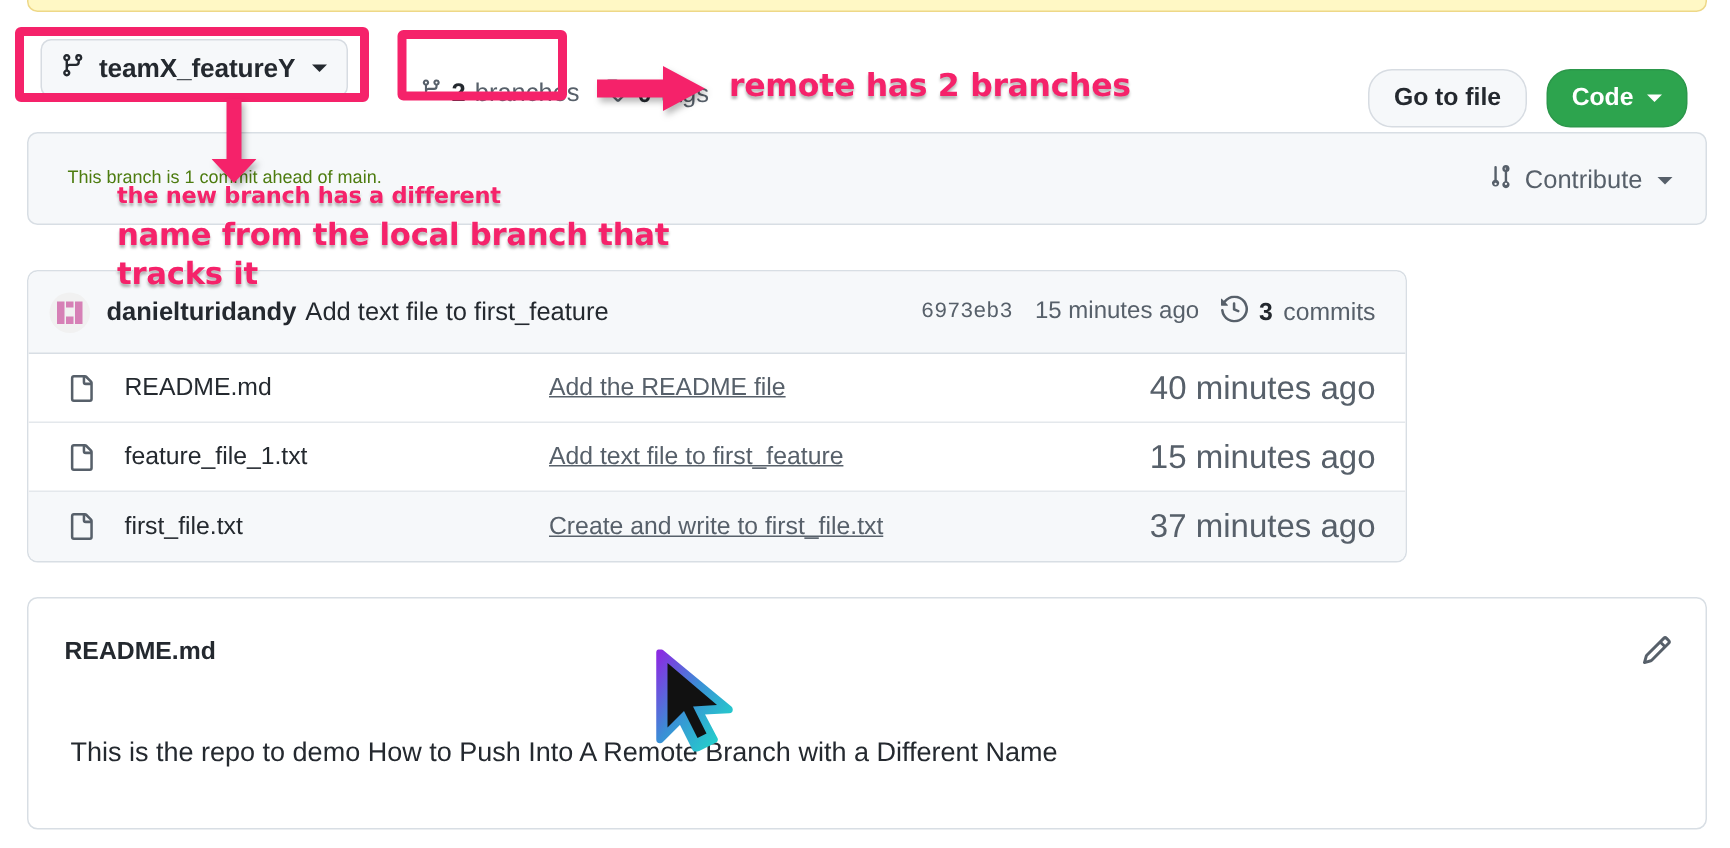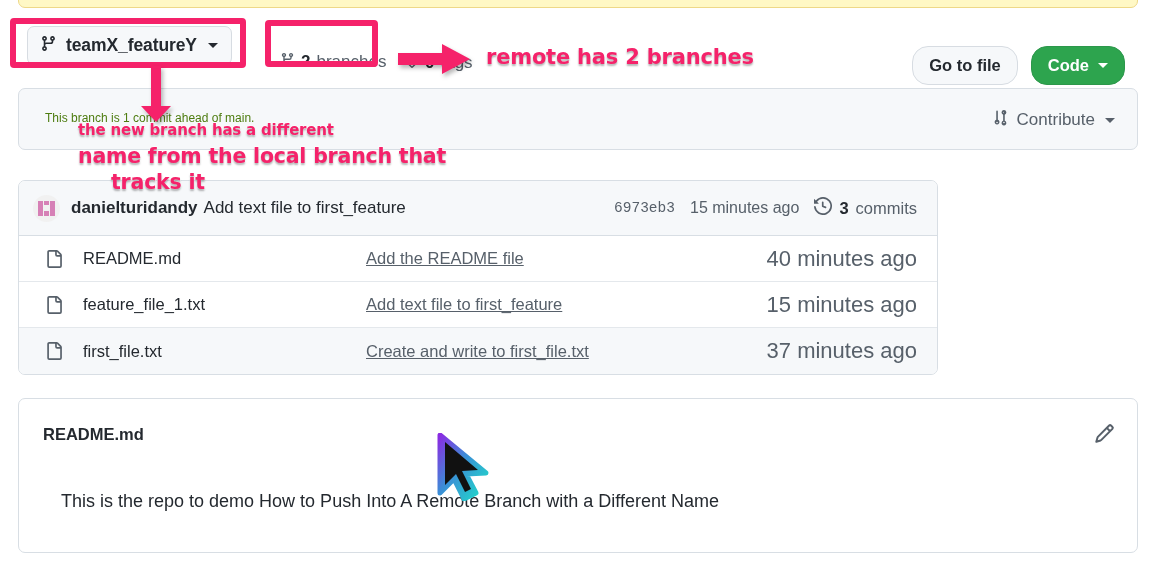--- a/index.html
+++ b/index.html
@@ -177,21 +177,21 @@
     background: #ffffff;
     border: 1px solid #d8dee4;
     border-radius: 7px;
   }
   .readme-title {
     position: absolute; left: 24px; top: 26px;
     font-size: 16.5px; font-weight: bold; color: #24292f;
   }
   .pencil { position: absolute; right: 22px; top: 24px; cursor: pointer; }
   .readme-body {
-    position: absolute; left: 42px; top: 92px;
+    position: absolute; left: 28px; top: 92px;
     font-size: 18px; color: #24292f;
   }
 
   
   .anno-box {
     position: absolute;
     border: 6px solid #f5226a;
     border-radius: 4px;
   }
   .anno-text {
@@ -371,21 +371,21 @@
   <div class="anno-text" style="left:474px; top:44px; font-size:21px;margin-left:12px;">remote has 2 branches</div>
 
   <div class="anno-arrow-down" style="left:141px; top:66px;">
     <svg width="30" height="56" viewBox="0 0 30 56">
       <path d="M10 0 H20 V40 H30 L15 56 L0 40 H10 Z" fill="#f5226a"></path>
     </svg>
   </div>
 
   <div class="anno-text" style="left:78px; top:117px; font-size:15px;">the new branch has a different</div>
   <div class="anno-text" style="left:78px; top:143px; font-size:20.5px;">name from the local branch that</div>
-  <div class="anno-text" style="left:78px; top:169px; font-size:20.5px;margin-left:33px;">tracks it</div>
+  <div class="anno-text" style="left:78px; top:169px; font-size:20.5px;">tracks it</div>
 
   <div class="cursor">
     <svg width="58" height="68" viewBox="0 0 58 68">
       <defs>
         <linearGradient id="curg" x1="0" y1="0" x2="1" y2="1">
           <stop offset="0%" stop-color="#8a2be2"></stop>
           <stop offset="45%" stop-color="#3a8fd6"></stop>
           <stop offset="100%" stop-color="#1ee0c8"></stop>
         </linearGradient>
       </defs>

